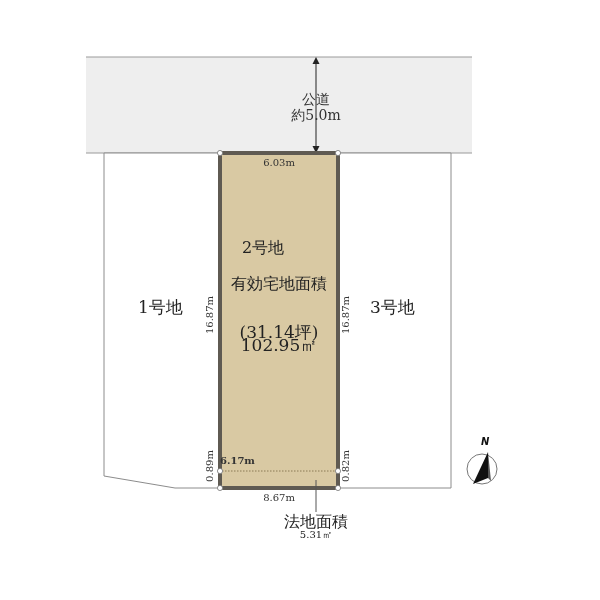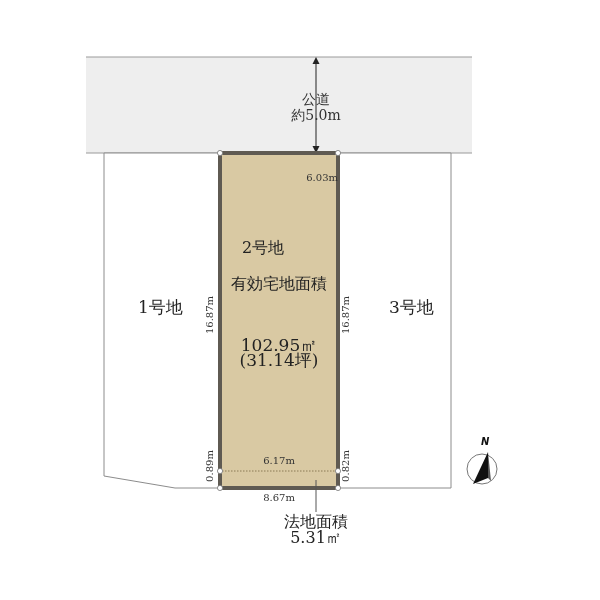--- a/index.html
+++ b/index.html
@@ -5,34 +5,34 @@
   html, body { margin:0; padding:0; background:#ffffff; }
   body { width:600px; height:600px; position:relative; overflow:hidden;
          font-family:"DejaVu Serif","Liberation Serif",serif; color:#222; }
   #plan { position:absolute; left:0; top:0; width:600px; height:600px; }
   .lbl { position:absolute; white-space:nowrap; line-height:1; }
   .road-title { left:0; top:92px; width:632px; text-align:center; font-size:14px; color:#333; }
   .road-width { left:0; top:108px; width:632px; text-align:center; font-size:14px; color:#333; }
   .lot2-name { left:204px; top:240px; width:118px; text-align:center; font-size:16px; color:#222; }
   .lot2-eff  { left:220px; top:276px; width:118px; text-align:center; font-size:16px; color:#222; }
   .lot2-area { left:220px; top:302px; width:118px; text-align:center; font-size:17px; color:#222;margin-top:35px; }
-  .lot2-tsubo{ left:220px; top:324px; width:118px; text-align:center; font-size:17px; color:#222;margin-top:28px; }
+  .lot2-tsubo{ left:220px; top:324px; width:118px; text-align:center; font-size:17px; color:#222; }
   .lot1-name { left:138px; top:299px; font-size:17px; color:#222; }
-  .lot3-name { left:370px; top:299px; font-size:17px; color:#222;margin-left:19px; }
+  .lot3-name { left:370px; top:299px; font-size:17px; color:#222; }
   .dim { font-size:10px; color:#333; }
-  .dim-top { left:220px; top:173px; width:118px; text-align:right; }
-  .dim-mid { left:220px; top:456px; width:118px; text-align:center; }
+  .dim-top { left:220px; top:158px; width:118px; text-align:center; }
+  .dim-mid { left:220px; top:456px; width:118px; text-align:left;font-weight:bold; }
   .dim-bot { left:220px; top:493px; width:118px; text-align:center; }
   .vert { transform-origin:center center; transform:rotate(-90deg); }
   .dim-left  { left:180px; top:310px; width:60px; text-align:center; }
   .dim-right { left:316px; top:310px; width:60px; text-align:center; }
   .dim-lsm   { left:188px; top:461px; width:44px; text-align:center; }
   .dim-rsm   { left:324px; top:461px; width:44px; text-align:center; }
   .setback-title { left:250px; top:514px; width:132px; text-align:center; font-size:16px; color:#222; }
-  .setback-area  { left:250px; top:530px; width:132px; text-align:center; font-size:16px; color:#222; }
+  .setback-area  { left:250px; top:530px; width:132px; text-align:center; font-size:10px; color:#222; }
   .north-n { left:481px; top:437px; font-family:"DejaVu Sans","Liberation Sans",sans-serif;
              font-style:italic; font-weight:bold; font-size:10px; color:#111; }
 </style>
 </head>
 <body>
 
 <svg id="plan" viewBox="0 0 600 600" xmlns="http://www.w3.org/2000/svg">
 
   <g>
     <rect x="86" y="57" width="386" height="96" fill="#eeeeee"></rect>

